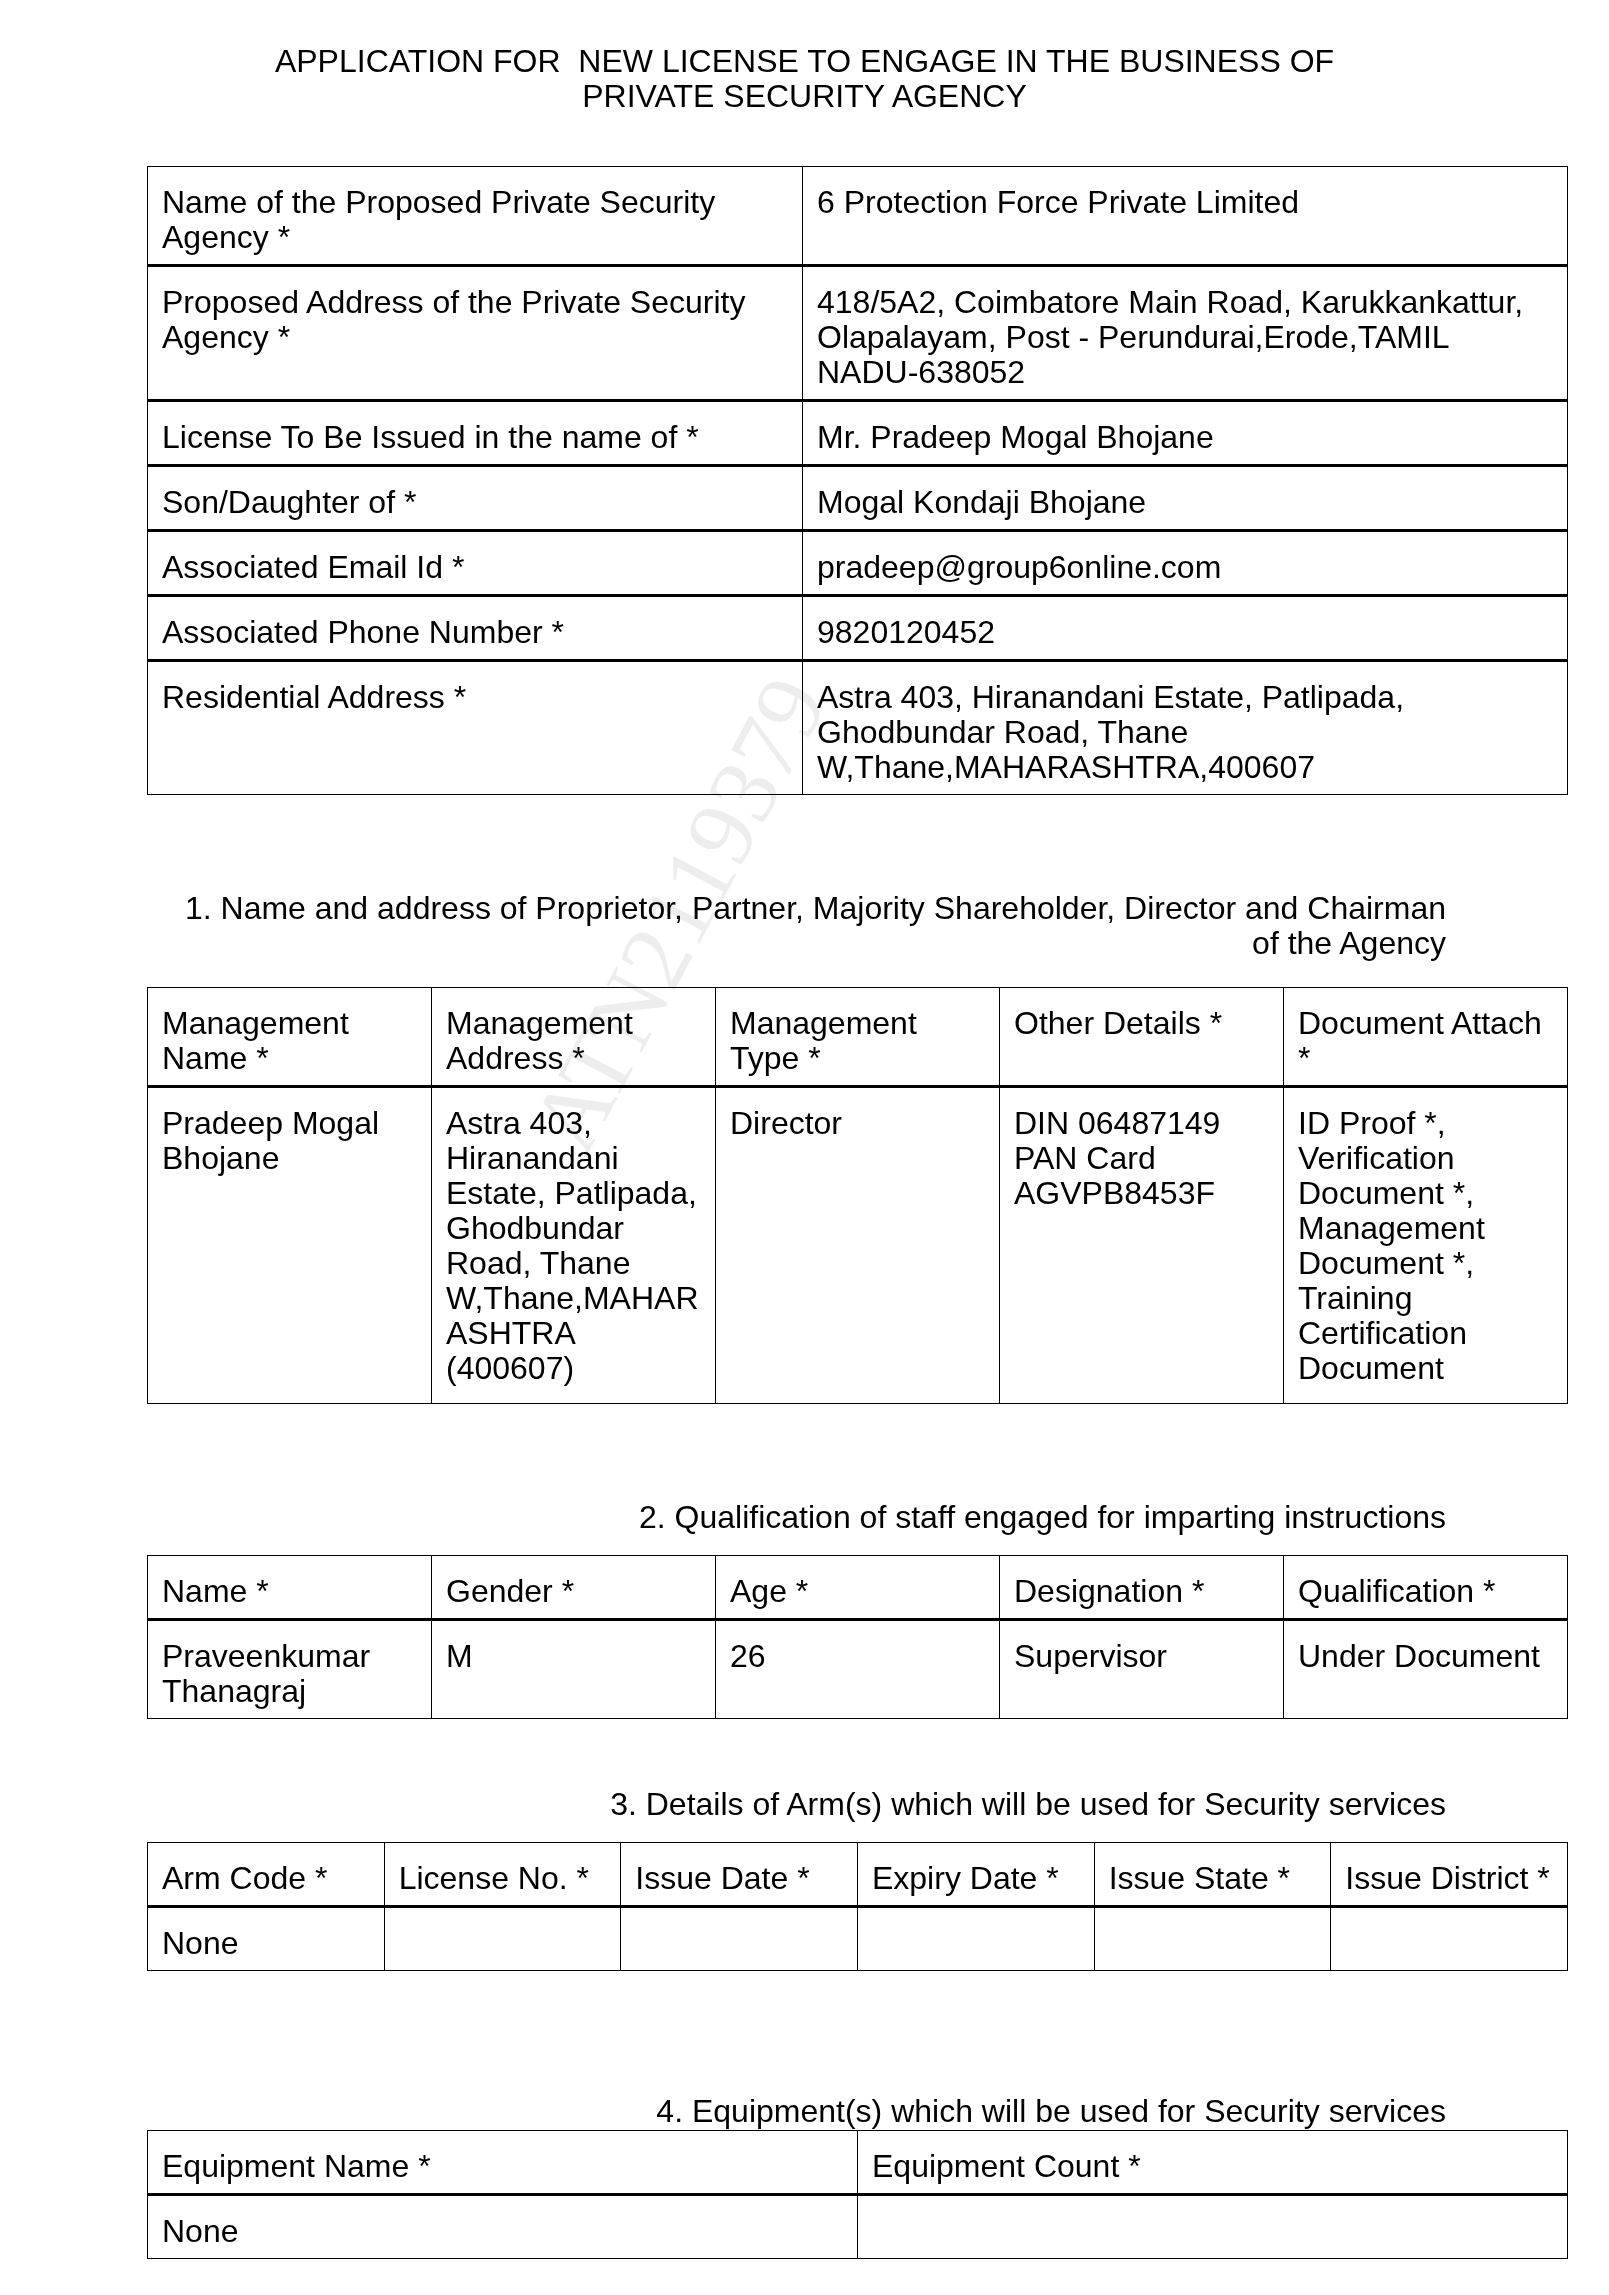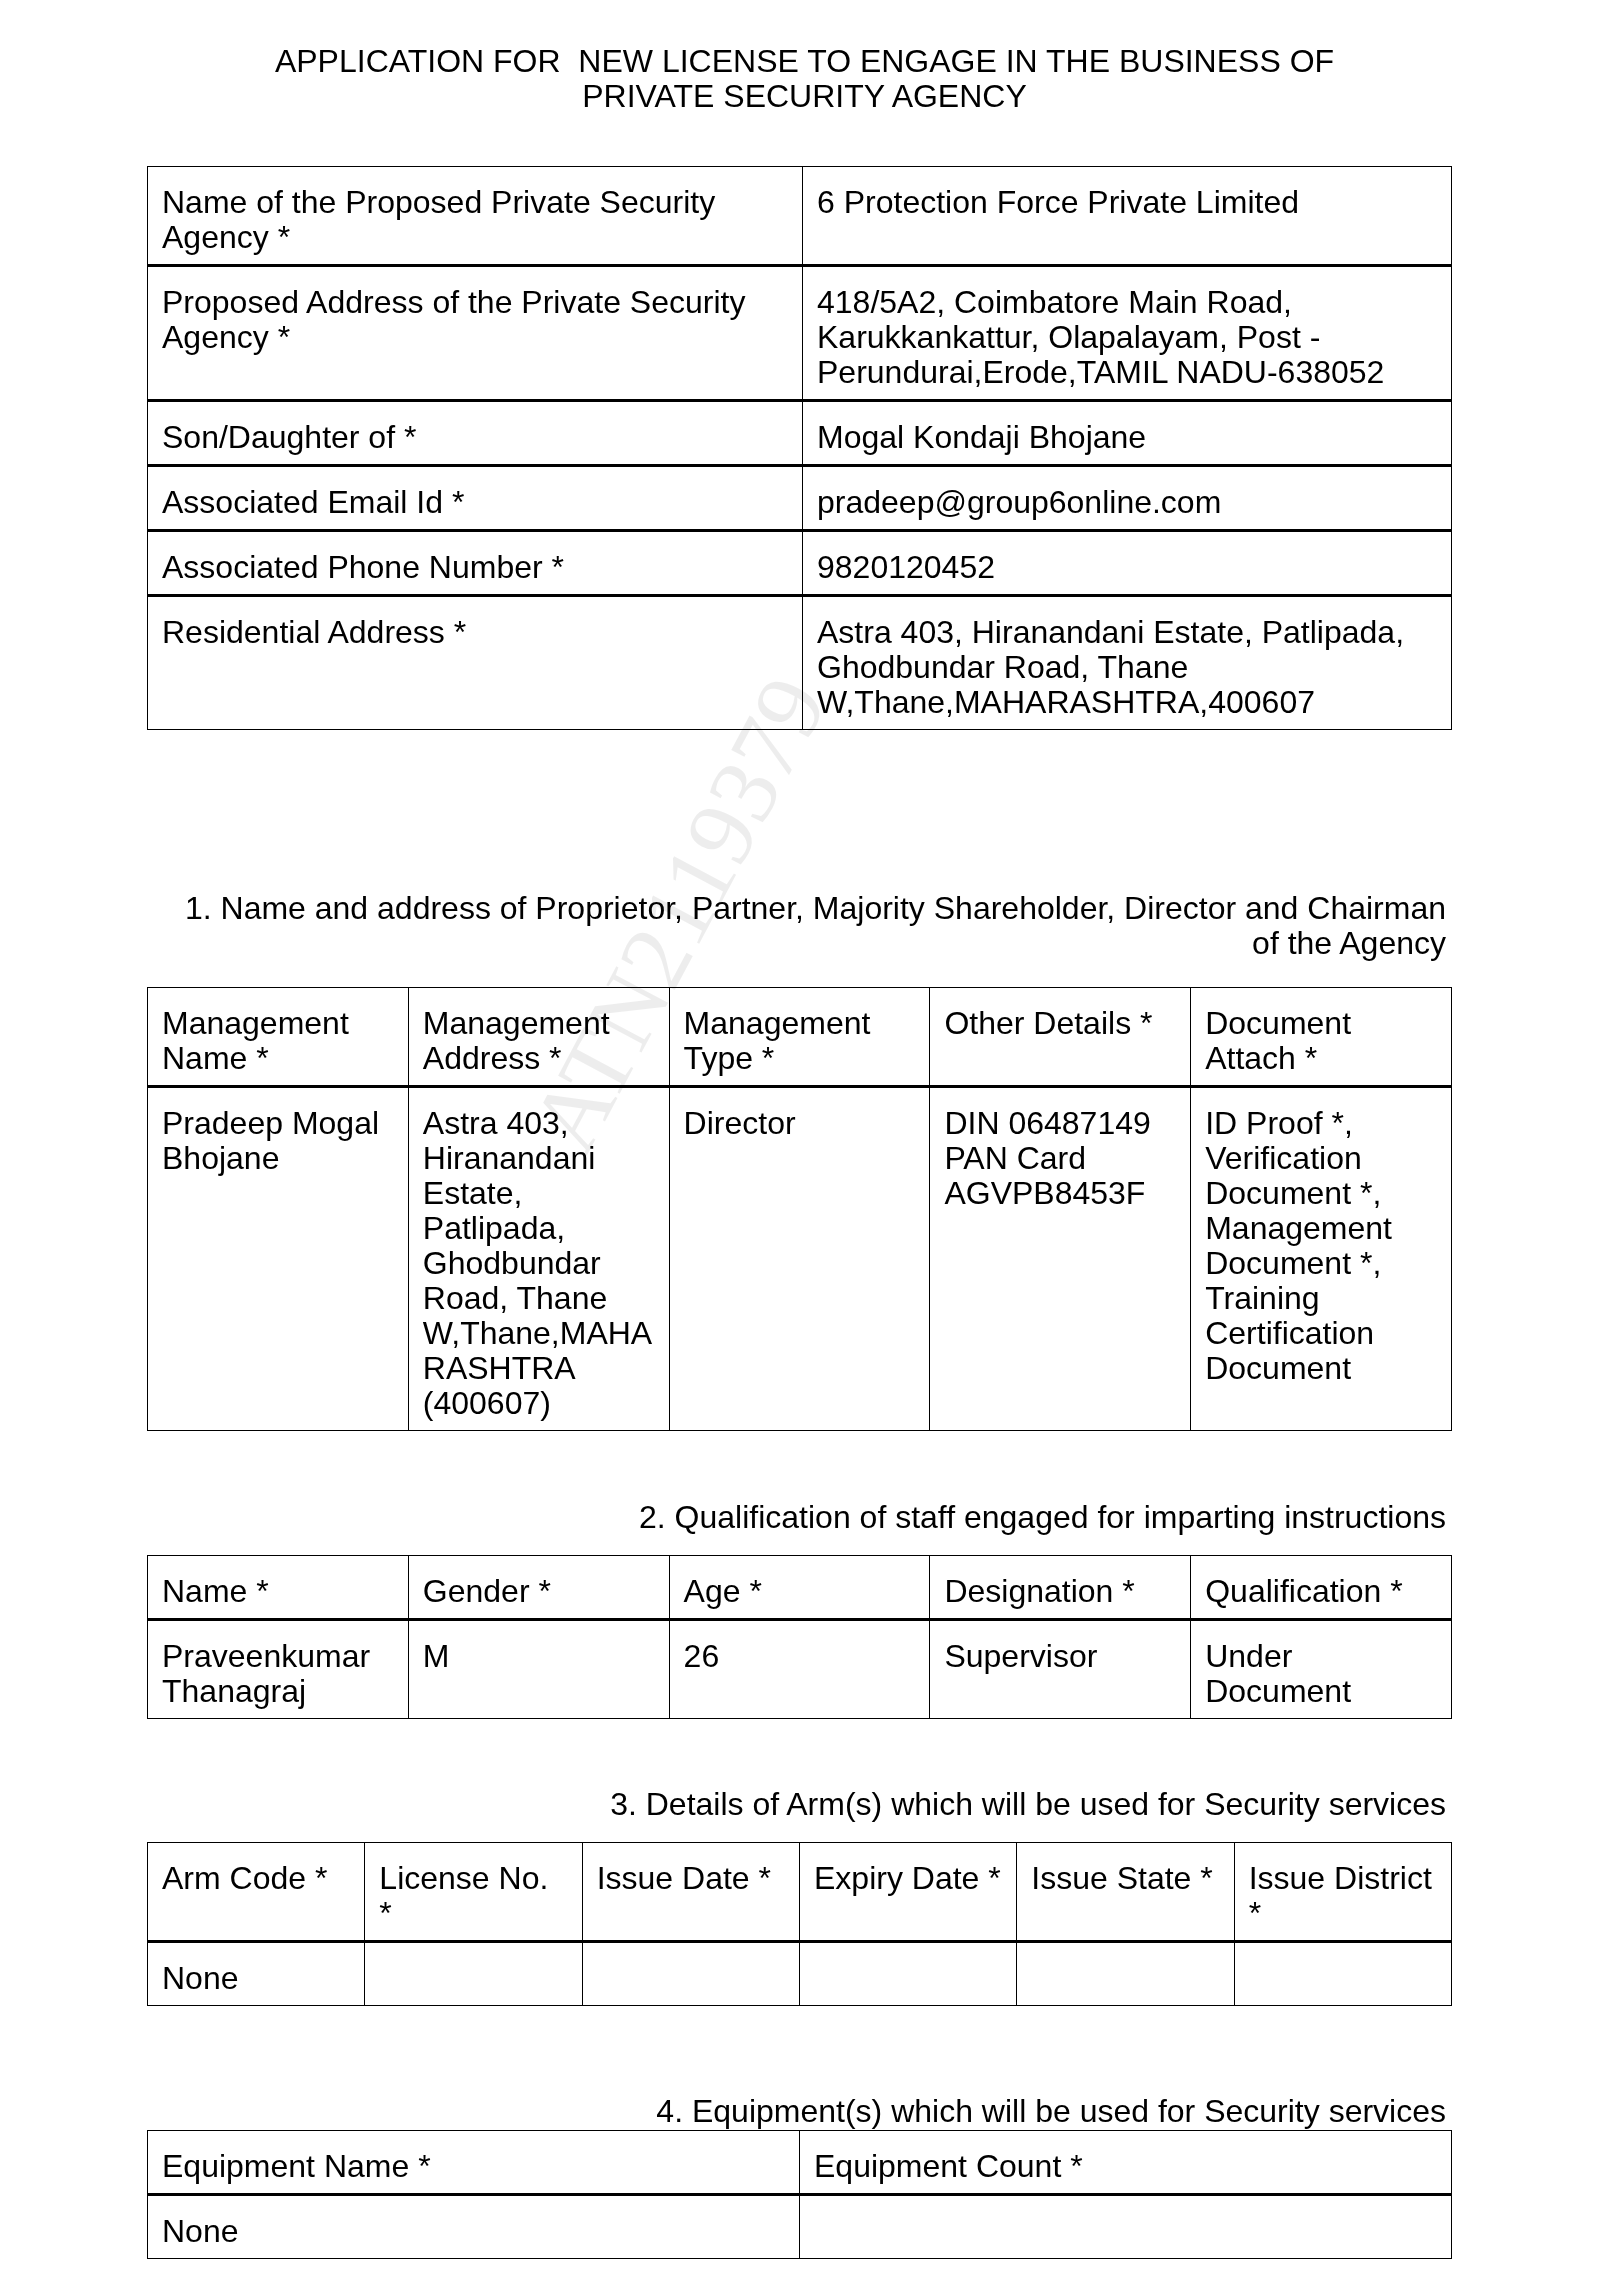--- a/index.html
+++ b/index.html
@@ -4,21 +4,21 @@
 <style>
   html, body { margin: 0; padding: 0; background: #ffffff; }
   body {
     width: 1609px; height: 2295px; position: relative; overflow: hidden;
     font-family: "Liberation Sans", sans-serif; color: #000; font-size: 32px; line-height: 35px;
   }
   .title {
     position: absolute; left: 0; top: 44px; width: 1609px; text-align: center;
     font-size: 32px; line-height: 35px; white-space: pre-wrap;
   }
-  table { border-collapse: collapse; position: absolute; left: 147px; width: 1305px; table-layout: fixed; }
+  table { border-collapse: collapse; position: absolute; left: 147px; width: 1421px; table-layout: fixed; }
   td, th {
     border: 1.7px solid #000; vertical-align: top; text-align: left; font-weight: normal;
     padding: 18.3px 14px 8.7px 14px; font-size: 32px; line-height: 35px; word-wrap: break-word;
   }
   thead th { border-bottom: 3.5px solid #000; }
   .sec-heading { position: absolute; left: 154px; font-size: 32px; line-height: 35px; width: 1292px; text-align: right; }
   #main-table { top: 166px; }
   #main-table td:first-child { width: 626px; }
   #main-table tr + tr td { border-top: 3.5px solid #000; }
   #mgmt-heading { top: 891px; }
@@ -45,20 +45,24 @@
 
 <table id="main-table">
   <tbody>
     <tr>
       <td>Name of the Proposed Private Security Agency *</td>
       <td>6 Protection Force Private Limited</td>
     </tr>
     <tr>
       <td>Proposed Address of the Private Security Agency *</td>
       <td>418/5A2, Coimbatore Main Road, Karukkankattur, Olapalayam, Post - Perundurai,Erode,TAMIL NADU-638052</td>
+    </tr>
+    <tr>
+      <td>License To Be Issued in the name of *</td>
+      <td>Mr. Pradeep Mogal Bhojane</td>
     </tr>
     <tr>
       <td>Son/Daughter of *</td>
       <td>Mogal Kondaji Bhojane</td>
     </tr>
     <tr>
       <td>Associated Email Id *</td>
       <td>pradeep@group6online.com</td>
     </tr>
     <tr>

